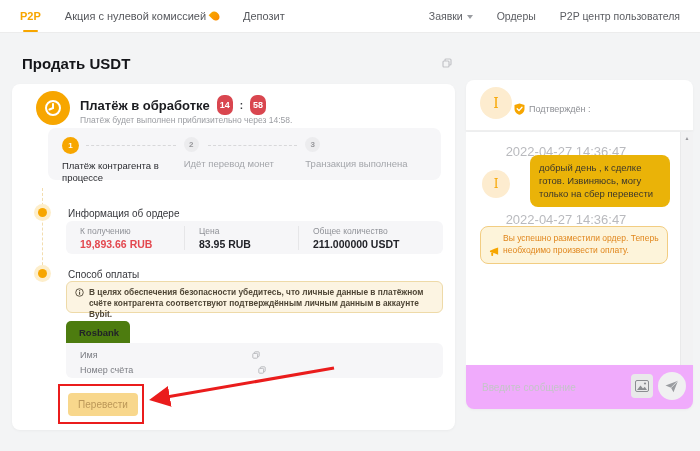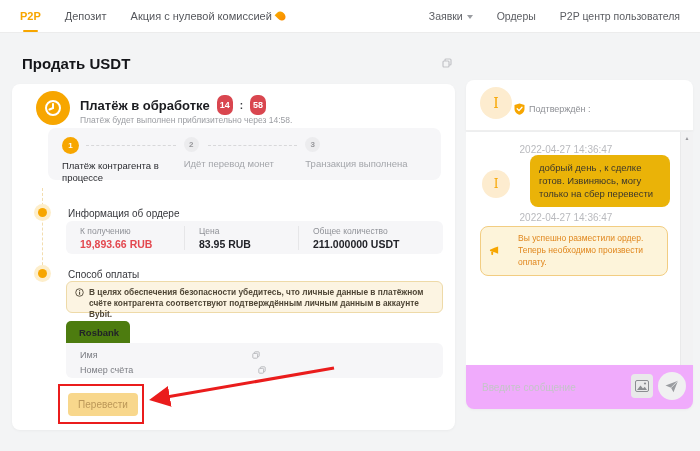--- a/index.html
+++ b/index.html
@@ -167,33 +167,33 @@
     position:absolute; right:0; top:0; bottom:10px; width:13px;
     background:#f2f2f3; border-left:1px solid #e9e9ea;
     text-align:center;
   }
   .v-track .arr { font-size:5px; color:#97979b; display:block; margin-top:3px; }
   .corner-block { position:absolute; right:0; bottom:0; width:13px; height:10px; background:#e9e9ea; }
   .h-arrow { position:absolute; bottom:2px; font-size:6px; color:#a9a9ad; cursor:pointer; }
   .h-left { left:4px; }
   .h-right { right:18px; }
 
-  .chat-ts { position:absolute; width:200px; text-align:center; font-size:10px; color:#b9babe; }
+  .chat-ts { position:absolute; width:200px; text-align:center; font-size:13px; color:#b9babe; }
   .ts1 { top:12px; }
   .ts2 { top:80px; }
   .bubble {
     position:absolute; left:64px; top:23px; width:140px;
     background:#eab308; border-radius:8px; padding:7px 9px;
     font-size:9.5px; color:#3a362c; line-height:1.35;
   }
   .chat-messages .avatar.mini { left:16px; top:38px; width:28px; height:28px; font-size:12px; }
   .notice-box {
     position:absolute; left:14px; top:94px; width:188px;
     background:#fdf4da; border:1px solid #f2cd82; border-radius:8px;
-    padding:6px 8px; display:flex; gap:18px; align-items:center;
+    padding:6px 8px; display:flex; gap:3px; align-items:flex-end;
   }
   .notice-text { font-size:8.5px; color:#e0861c; line-height:1.4; }
 
   .chat-input-bar {
     position:absolute; left:466px; top:365px; width:227px; height:44px;
     background:#f0abfc; border-radius:0 0 8px 8px; box-shadow:0 1px 3px rgba(0,0,0,0.04);
   }
   .msg-input {
     position:absolute; left:16px; top:10px; width:140px; height:24px;
     border:none; outline:none; font-size:10px; color:#55575c;
@@ -210,25 +210,25 @@
     background:#f0f0f1; border:none; border-radius:50%; cursor:pointer;
     display:flex; align-items:center; justify-content:center;
   }
 </style>
 </head>
 <body>
 
 <nav class="topnav">
   <div class="nav-group nav-left">
     <span class="nav-item active">P2P</span>
-    <span class="nav-item">Депозит</span>
     <span class="nav-item">
       <span>Акция с нулевой комиссией</span>
       <span class="flame"></span>
     </span>
+    <span class="nav-item">Депозит</span>
   </div>
   <div class="nav-group nav-right">
     <span class="nav-item">
       <span>Заявки</span>
       <i class="chev"></i>
     </span>
     <span class="nav-item">Ордеры</span>
     <span class="nav-item">P2P центр пользователя</span>
   </div>
 </nav>

